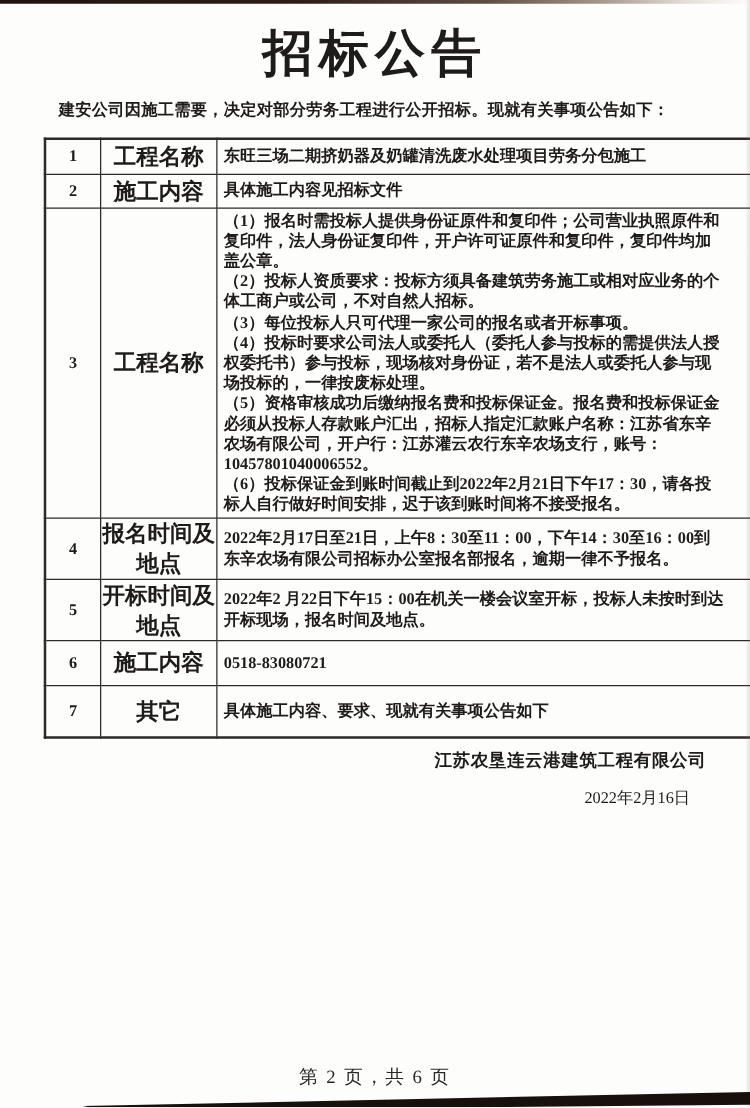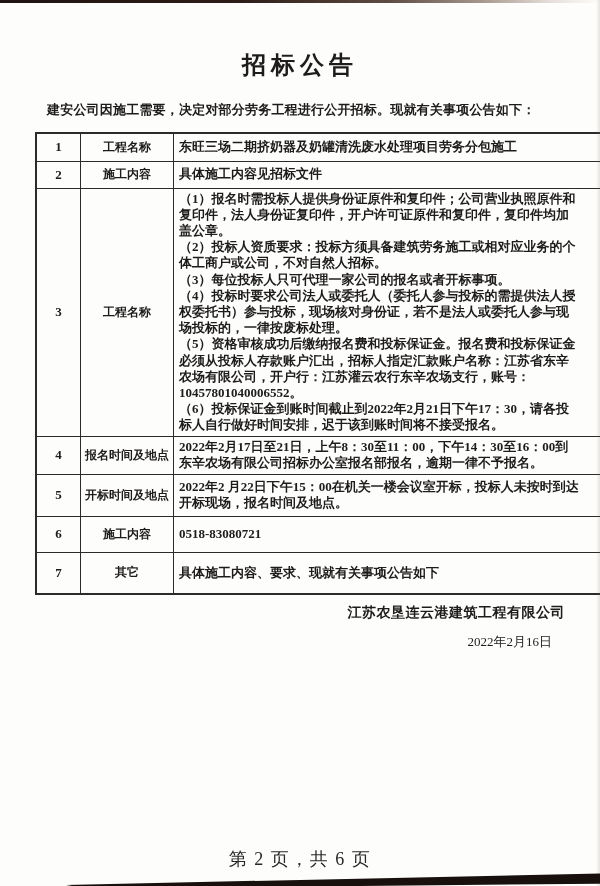--- a/index.html
+++ b/index.html
@@ -19,23 +19,23 @@
     position:absolute;bottom:0;left:0;width:100%;height:16px;
     background:#17100d;
     clip-path:polygon(11% 93%, 100% 22%, 100% 86%, 60% 100%, 12% 100%);
   }
   .scan-edge-right{
     position:absolute;top:0;right:0;width:4px;height:100%;
     background:linear-gradient(to right,rgba(0,0,0,0),rgba(120,110,100,0.18));
   }
   .doc-title{
     margin:0;
-    padding-top:47px;
+    padding-top:25px;
     text-align:center;
-    font-size:24px;
+    font-size:40px;
     line-height:36px;
     font-weight:700;
     letter-spacing:5px;
   }
   .doc-intro{
     margin:17px 34px 0 35px;
     font-size:13px;
     line-height:19px;
     font-weight:700;
     text-indent:12px;
@@ -47,21 +47,21 @@
     width:532px;
     margin:13px 0 0 35px;
     border:2px solid #2d2b29;
   }
   table.bid-table td{
     border:1px solid #2d2b29;
     vertical-align:middle;
     font-weight:600;
   }
   td.c-no{width:41px;text-align:center;font-size:13px;}
-  td.c-label{width:90px;text-align:center;font-size:12px;font-weight:700;padding:0 1px;}
+  td.c-label{width:90px;text-align:center;font-size:18px;font-weight:700;padding:0 1px;}
   td.c-content{
     width:401px;
     font-size:13px;
     line-height:16.2px;
     padding:2px 20px 2px 5px;
     white-space:pre-line;
     word-break:break-all;
     text-align:left;
   }
   tr.r1{height:28px}
@@ -82,21 +82,21 @@
   .doc-date{
     margin:11px 48px 0 0;
     text-align:right;
     font-size:13px;
     font-weight:400;
   }
   .page-indicator{
     position:absolute;
     bottom:15px;left:0;width:100%;
     text-align:center;
-    font-size:18px;
+    font-size:15px;
     letter-spacing:1.5px;
     font-weight:500;
     color:#2a2826;
   }
 </style>
 </head>
 <body>
 
 <div class="scan-edge-top"></div>
 <div class="scan-edge-right"></div>

